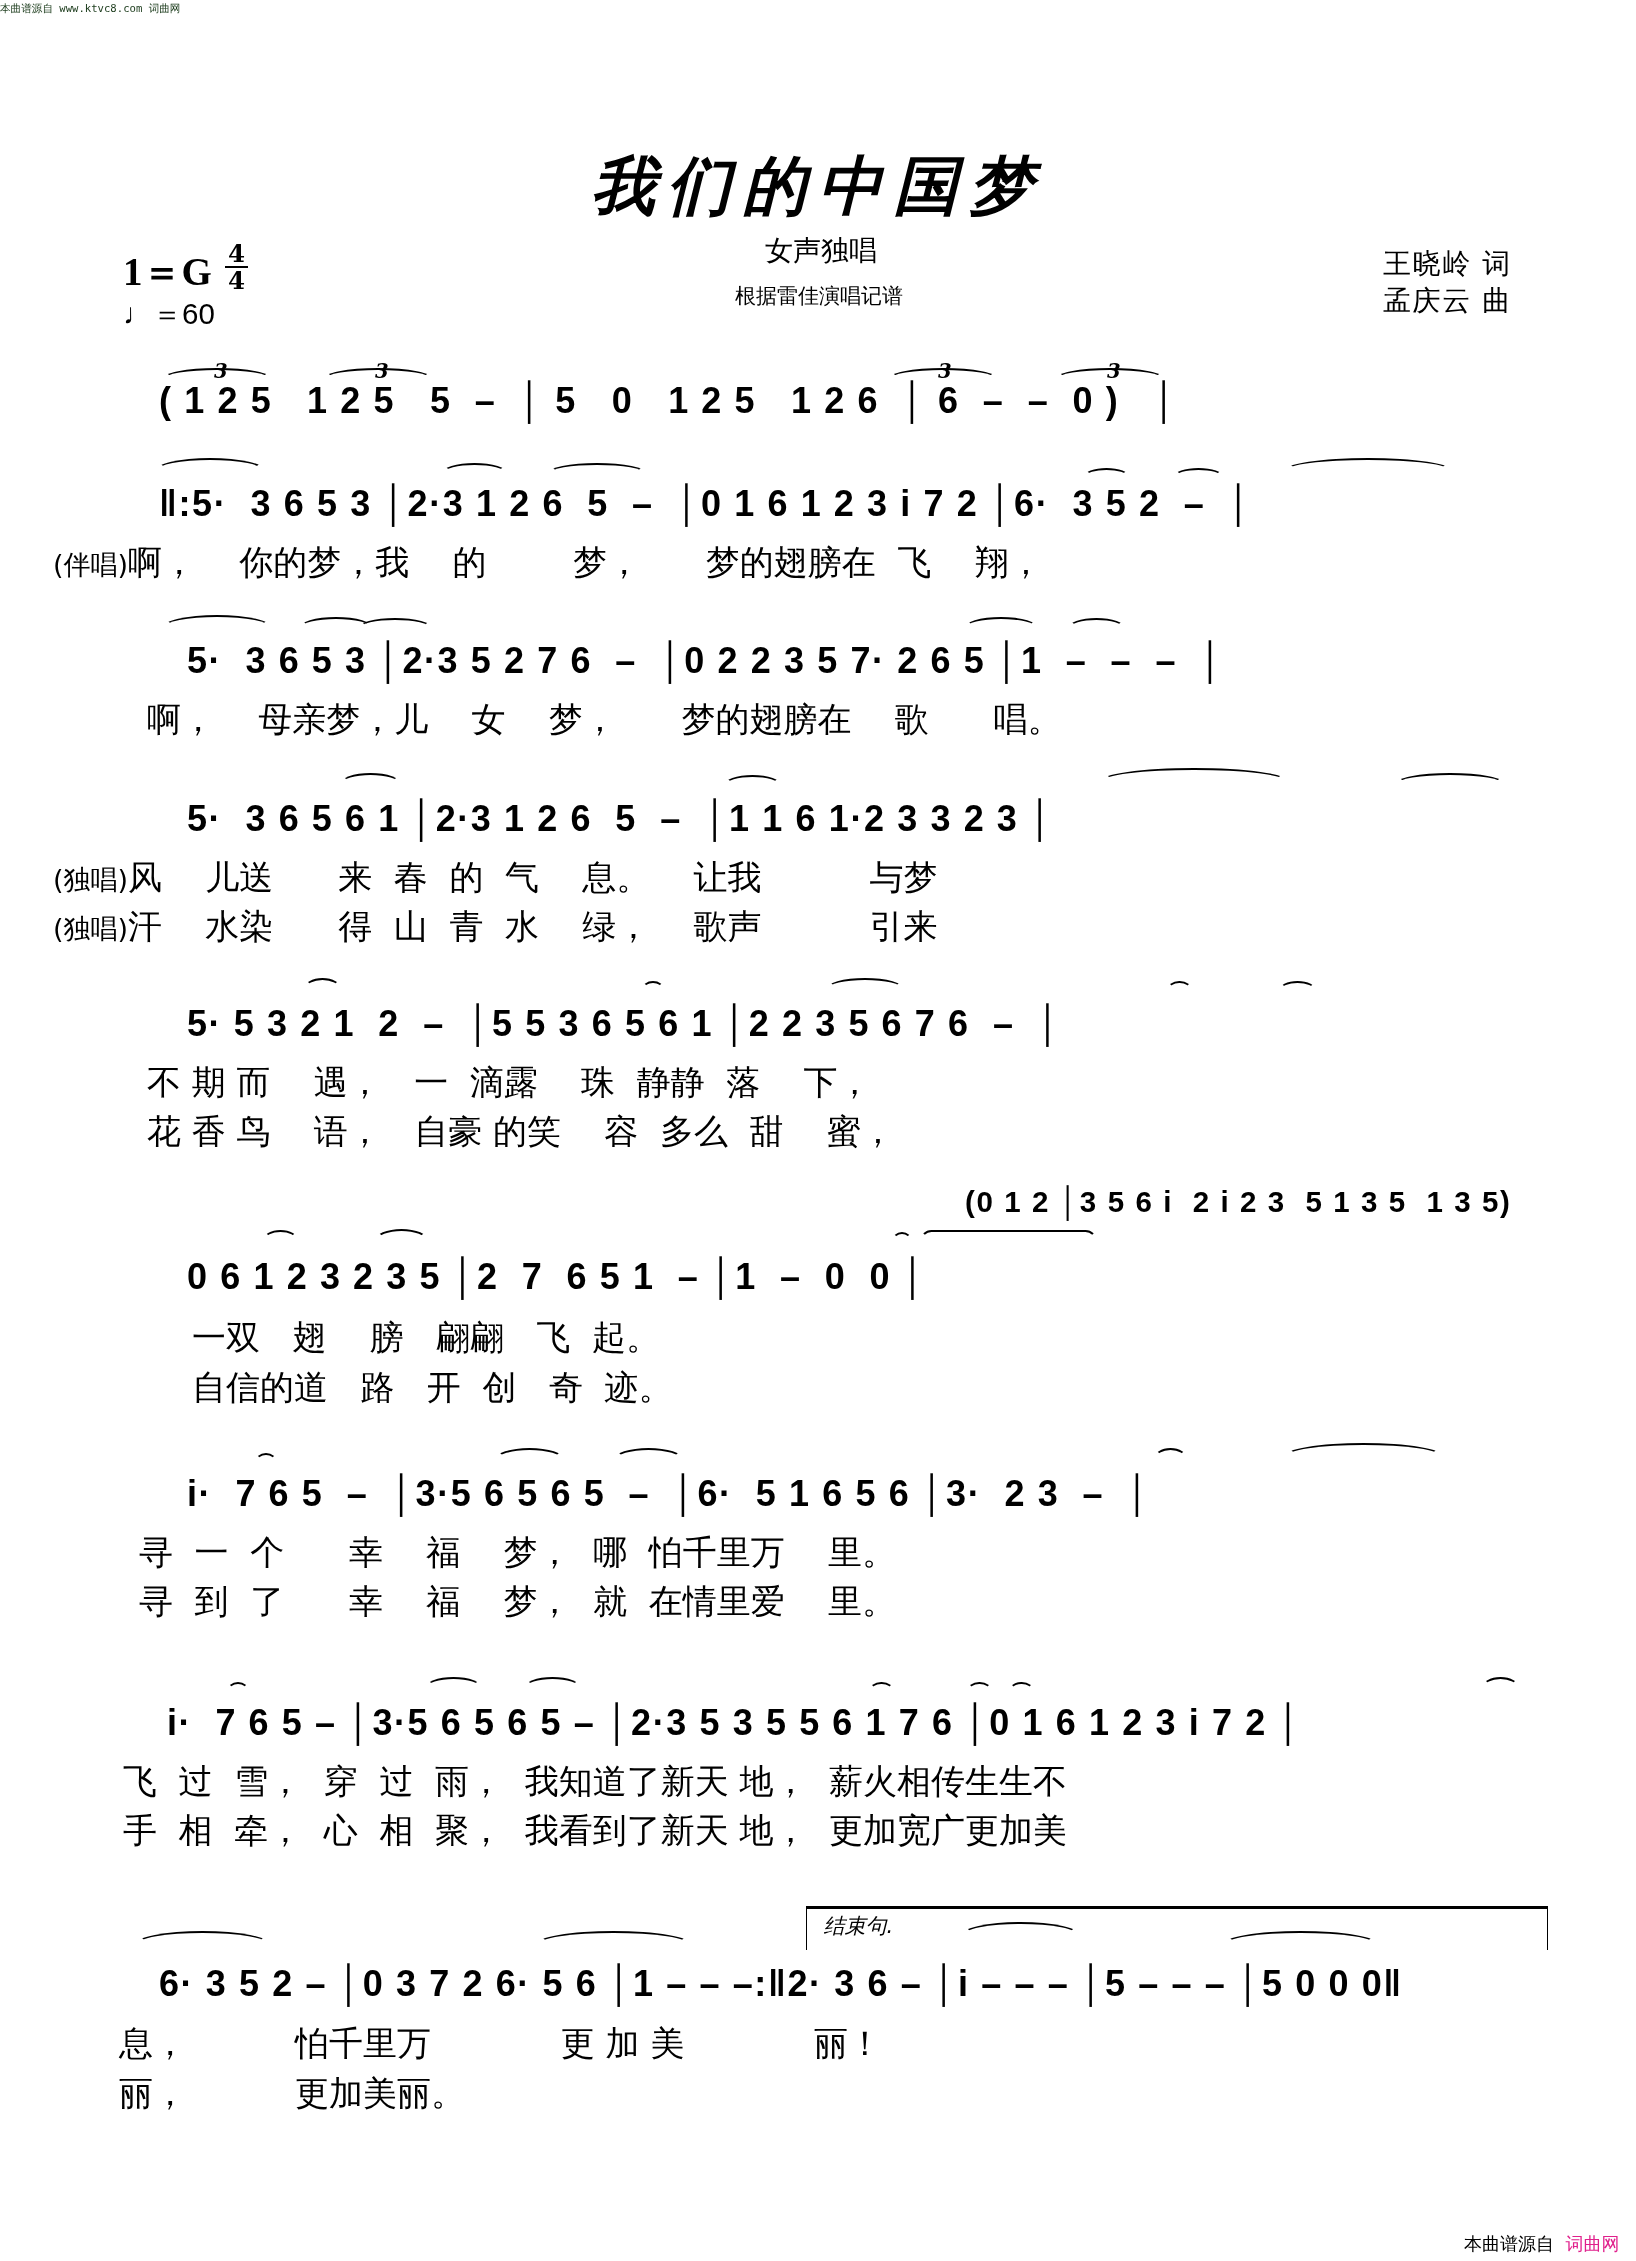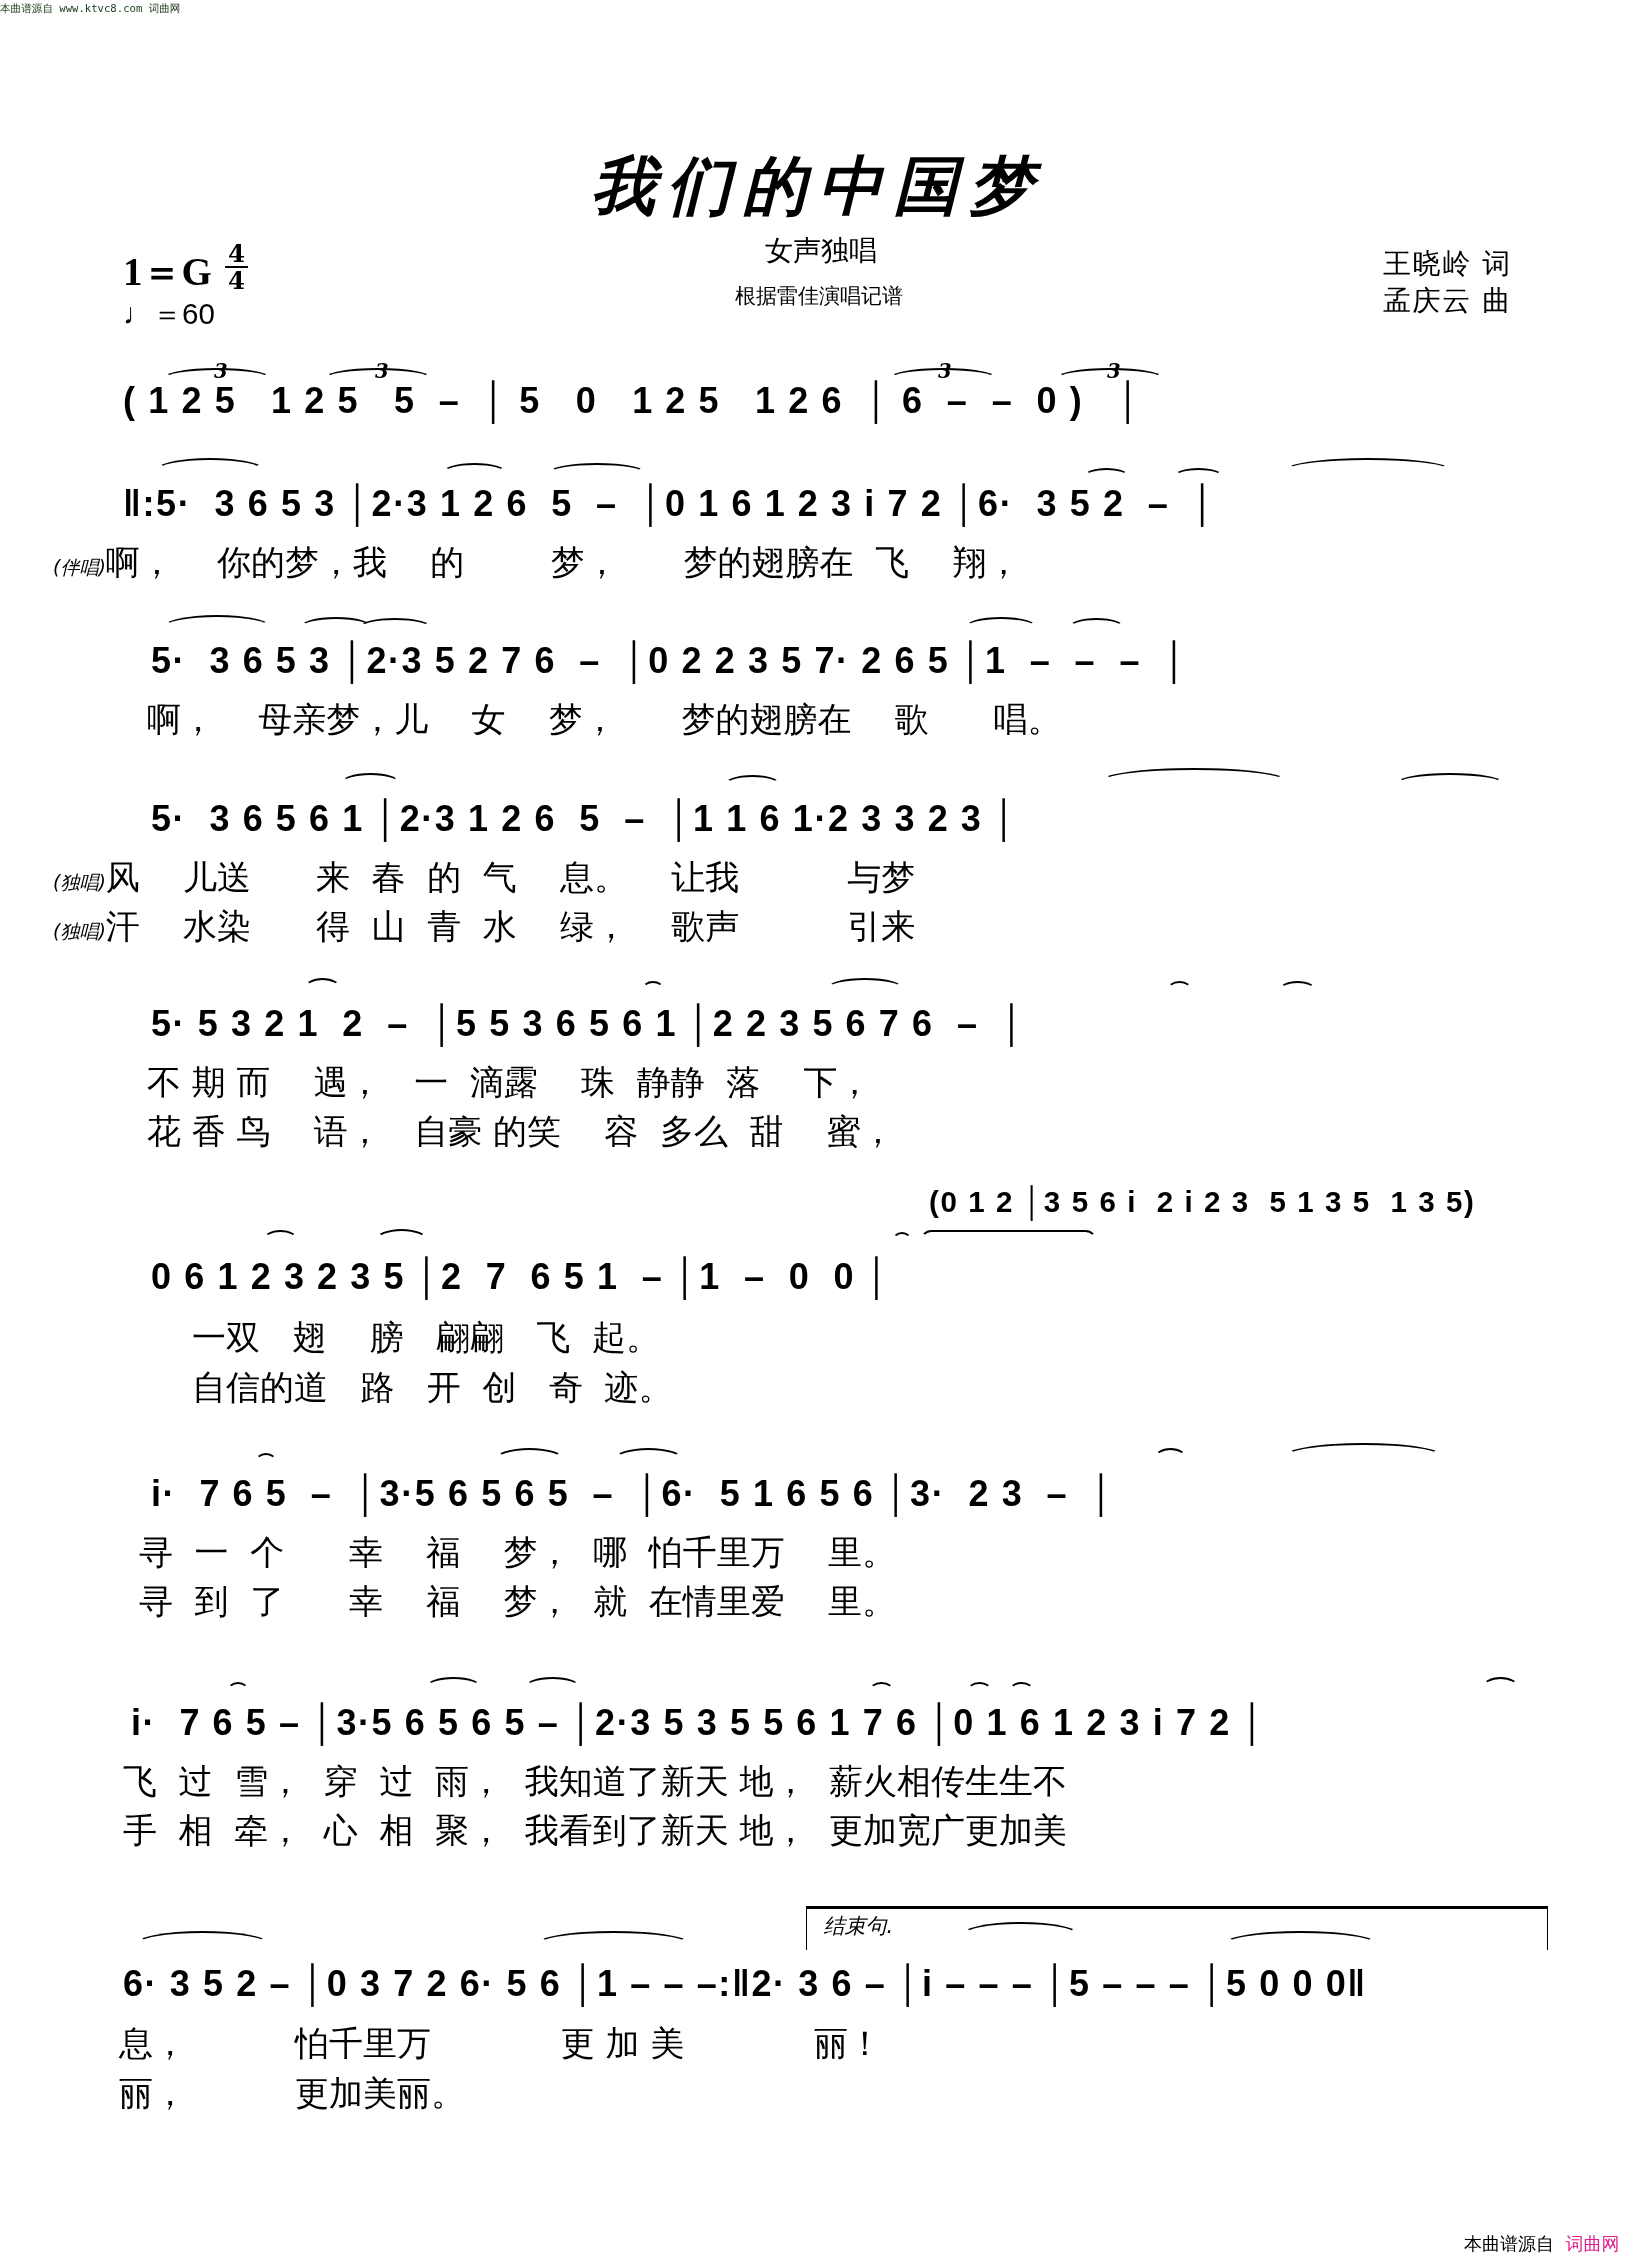--- a/index.html
+++ b/index.html
@@ -8,23 +8,23 @@
   .topmark{left:0;top:1.6px;font-size:10.6px;color:#1a3a1a;font-family:"DejaVu Sans Mono",monospace;}
   .title{left:0;width:1636px;top:143px;text-align:center;font-family:"DejaVu Serif",serif;font-weight:bold;font-size:64px;letter-spacing:11.5px;font-style:italic;}
   .subtitle{left:765px;top:232px;font-size:28px;}
   .source{left:735px;top:282px;font-size:21px;}
   .credit{left:1383px;font-size:28px;letter-spacing:1.6px;text-align:center;}
   .key{left:123px;top:245px;font-family:Liberation Serif, serif;font-size:39px;font-weight:bold;}
   .ts{left:225px;top:242px;font-family:"DejaVu Serif",serif;font-weight:bold;font-size:24.5px;line-height:23px;text-align:center;}
   .ts hr{margin:0.8px 0;border:0;border-top:2.5px solid #000;width:23px;}
   .tempo{left:123px;top:295px;font-family:"Liberation Sans",sans-serif;font-size:29.5px;}
   .line{left:0;width:1636px;}
-  .notes{position:absolute;font-family:"Liberation Sans",sans-serif;font-weight:bold;font-size:36px;white-space:pre;letter-spacing:1.6px;}
+  .notes{position:absolute;font-family:"Liberation Sans",sans-serif;font-weight:bold;font-size:36px;white-space:pre;letter-spacing:1.6px;margin-left:36px;}
   .lyr{position:absolute;font-family:"DejaVu Sans",sans-serif;font-size:34px;white-space:pre;}
-  .lbl{font-size:19px;font-style:italic;}
+  .lbl{font-size:27px;}
   .slur{position:absolute;border:2.5px solid #000;border-bottom:none;border-left-color:transparent;border-right-color:transparent;border-radius:50% 50% 0 0;}
   .trip{position:absolute;font-family:"DejaVu Serif",serif;font-style:italic;font-weight:bold;font-size:19.6px;}
   .ending{position:absolute;border-top:3.3px solid #000;border-left:1.6px solid #000;border-right:1.6px solid #000;height:41px;}
   .ending span{position:absolute;left:16.4px;top:3.3px;font-size:21px;font-style:italic;}
   .footer{right:16.4px;bottom:4.9px;font-size:18px;text-align:center;}
   .footer .pink{color:#e0208c;margin-left:11.5px;}
 </style>
 </head>
 <body>
 

